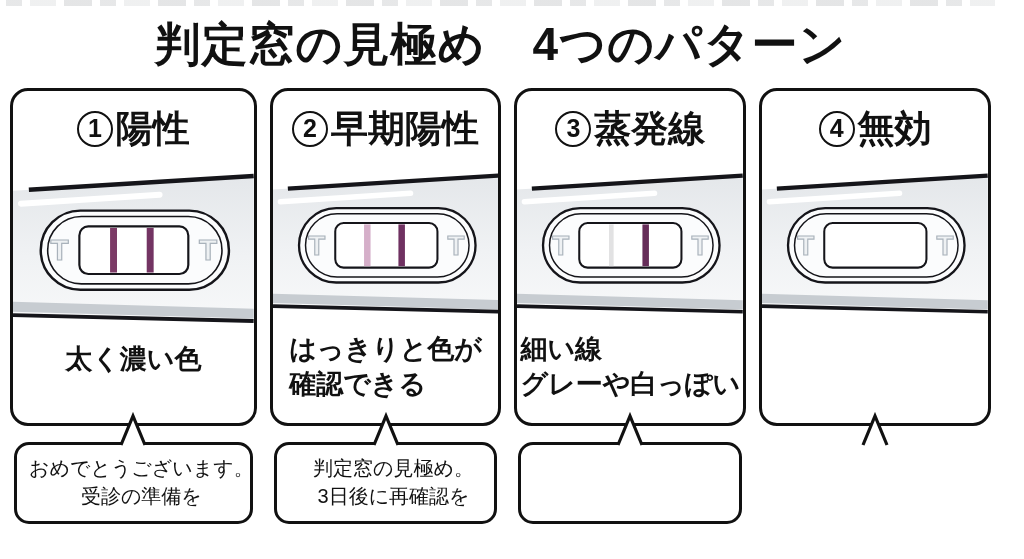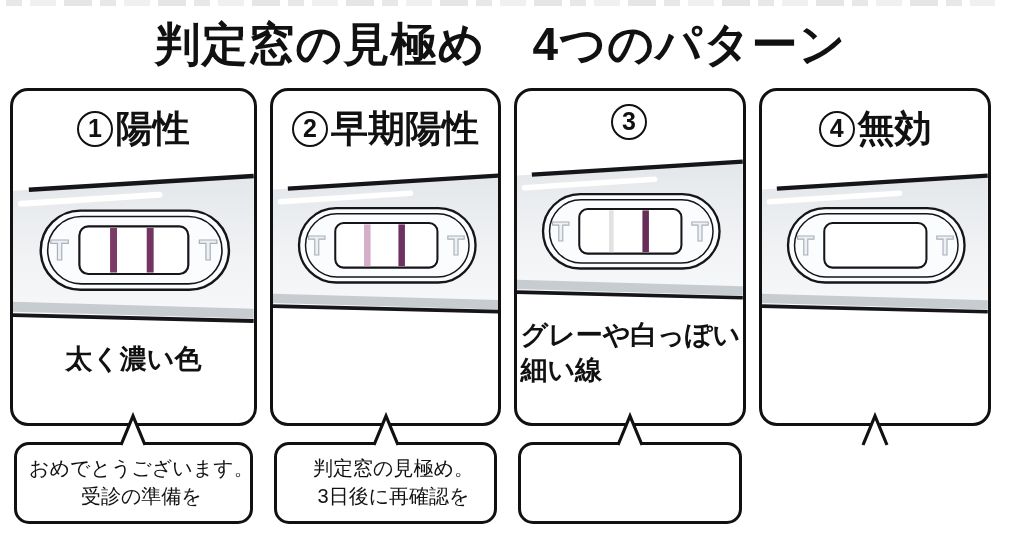--- a/index.html
+++ b/index.html
@@ -133,39 +133,44 @@
     <line x1="8" y1="33" x2="148" y2="24" stroke="#ffffff" stroke-width="6" stroke-linecap="round"></line>
     <rect x="28" y="40" width="190" height="80" rx="40" fill="#fbfcfd" stroke="#15151a" stroke-width="2.5"></rect>
     <rect x="35" y="46" width="176" height="68" rx="34" fill="none" stroke="#15151a" stroke-width="1.6"></rect>
     <text x="47" y="90" text-anchor="middle" font-family="Liberation Sans, DejaVu Sans, sans-serif" font-weight="bold" font-size="30" fill="#eef1f3" stroke="#a9b2bb" stroke-width="1.2">T</text>
     <text x="197" y="90" text-anchor="middle" font-family="Liberation Sans, DejaVu Sans, sans-serif" font-weight="bold" font-size="30" fill="#eef1f3" stroke="#a9b2bb" stroke-width="1.2">T</text>
     <rect x="67" y="56" width="110" height="48" rx="9" fill="#ffffff" stroke="#15151a" stroke-width="2.2"></rect>
     <rect x="98" y="57.5" width="7" height="45" fill="#d5afc9" clip-path="url(#win1)"></rect>
               <rect x="135" y="57.5" width="7" height="45" fill="#6f3161" clip-path="url(#win1)"></rect>
   </svg>
           </div>
+      <div class="caption">
+            <div>はっきりと色が</div>
+            <div>確認できる</div>
+          </div>
     </section>
     <div class="caret">
       <svg width="32" height="34" viewBox="0 0 32 34">
         <polygon points="4,33 16,4 28,33" fill="#ffffff"></polygon>
         <path d="M4,33 L16,4 L28,33" fill="none" stroke="#111111" stroke-width="3.2"></path>
       </svg>
     </div>
     <div class="callout">
           <div>判定窓の見極め。</div>
           <div>3日後に再確認を</div>
         </div>
   </div>
 
   <div class="column">
     <section class="panel">
       <div class="panel-heading">
         <span class="circle-num">
               <span class="num">3</span>
             </span>
+        <span class="heading-text">蒸発線</span>
       </div>
       <div class="strip-wrap">
             <svg viewBox="0 0 243 160" width="100%" style="display:block">
     <defs>
       <linearGradient id="body2" x1="0" y1="0" x2="0" y2="1">
         <stop offset="0" stop-color="#e4e7ea"></stop>
                   <stop offset="0.55" stop-color="#f0f2f4"></stop>
                   <stop offset="1" stop-color="#f7f8f9"></stop>
       </linearGradient>
       <clipPath id="win2">
@@ -180,22 +185,22 @@
     <rect x="28" y="40" width="190" height="80" rx="40" fill="#fbfcfd" stroke="#15151a" stroke-width="2.5"></rect>
     <rect x="35" y="46" width="176" height="68" rx="34" fill="none" stroke="#15151a" stroke-width="1.6"></rect>
     <text x="47" y="90" text-anchor="middle" font-family="Liberation Sans, DejaVu Sans, sans-serif" font-weight="bold" font-size="30" fill="#eef1f3" stroke="#a9b2bb" stroke-width="1.2">T</text>
     <text x="197" y="90" text-anchor="middle" font-family="Liberation Sans, DejaVu Sans, sans-serif" font-weight="bold" font-size="30" fill="#eef1f3" stroke="#a9b2bb" stroke-width="1.2">T</text>
     <rect x="67" y="56" width="110" height="48" rx="9" fill="#ffffff" stroke="#15151a" stroke-width="2.2"></rect>
     <rect x="99" y="57.5" width="5" height="45" fill="#e2e2e3" clip-path="url(#win2)"></rect>
               <rect x="135" y="57.5" width="7" height="45" fill="#662d59" clip-path="url(#win2)"></rect>
   </svg>
           </div>
       <div class="caption">
+            <div>細い線</div>
             <div>グレーや白っぽい</div>
-            <div>細い線</div>
           </div>
     </section>
     <div class="caret">
       <svg width="32" height="34" viewBox="0 0 32 34">
         <polygon points="4,33 16,4 28,33" fill="#ffffff"></polygon>
         <path d="M4,33 L16,4 L28,33" fill="none" stroke="#111111" stroke-width="3.2"></path>
       </svg>
     </div>
     <div class="callout">
         </div>

